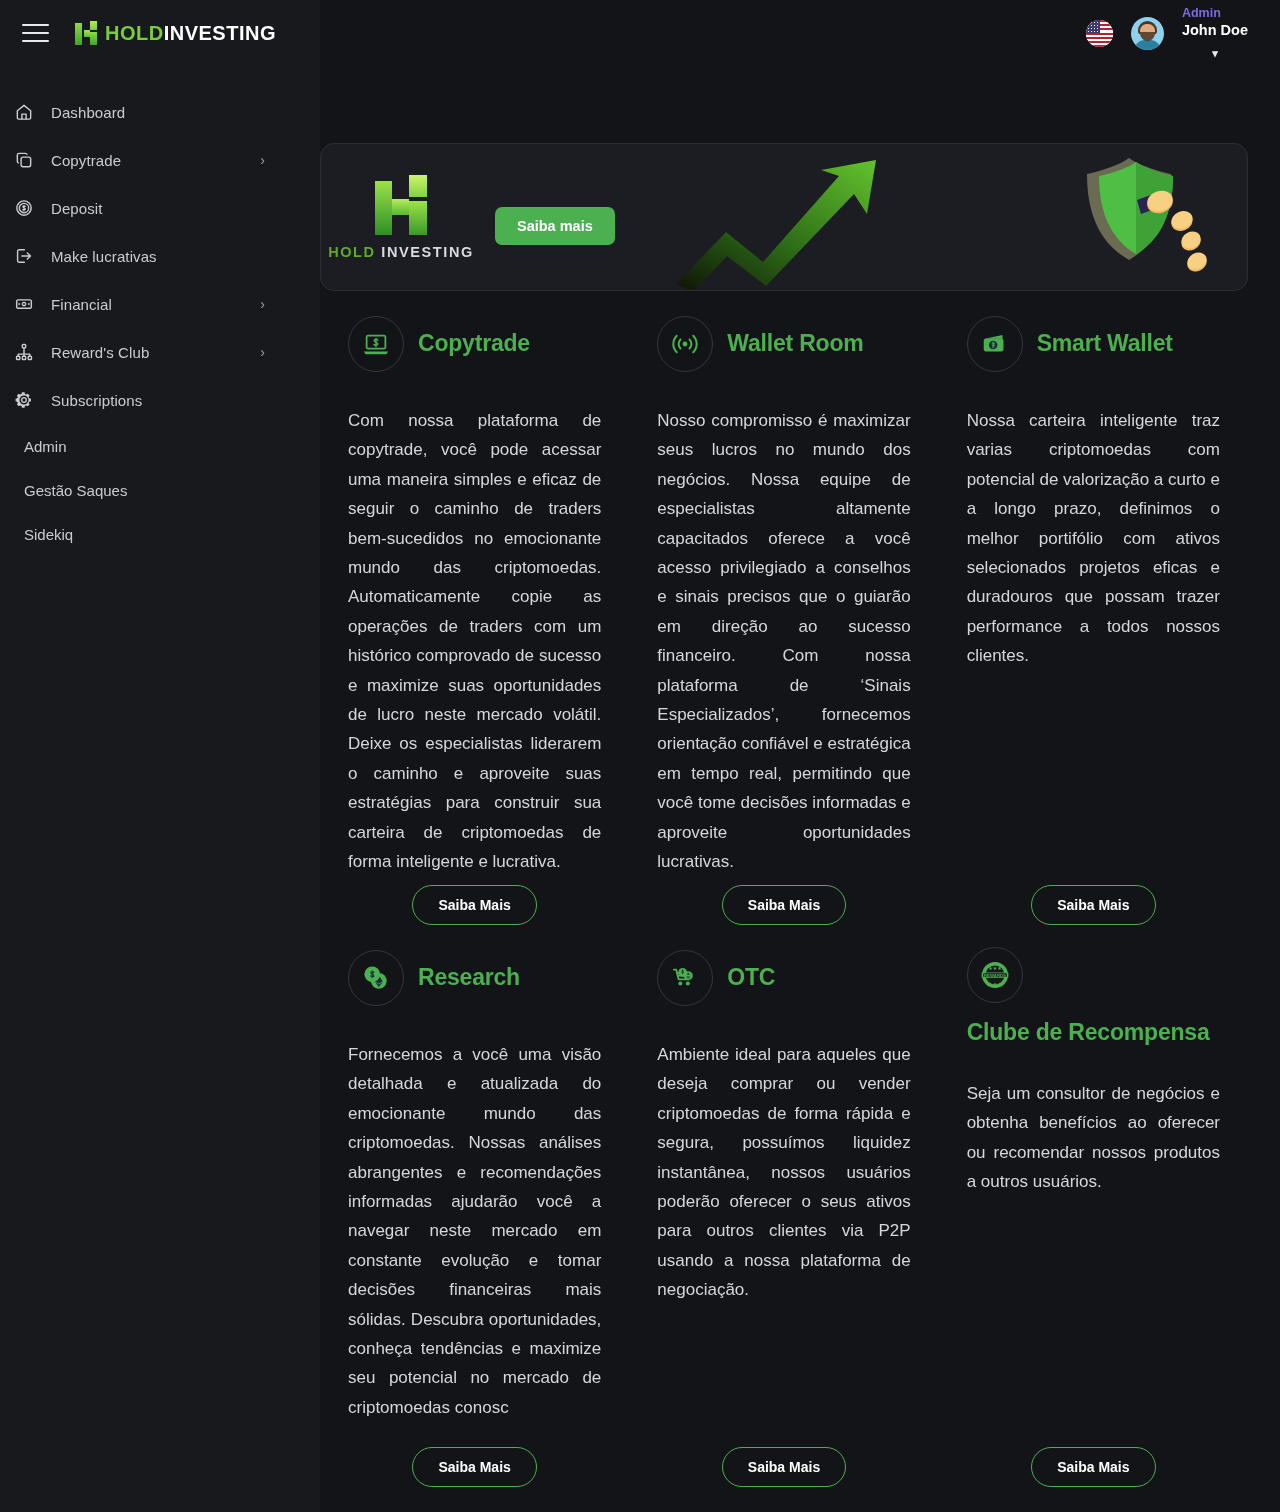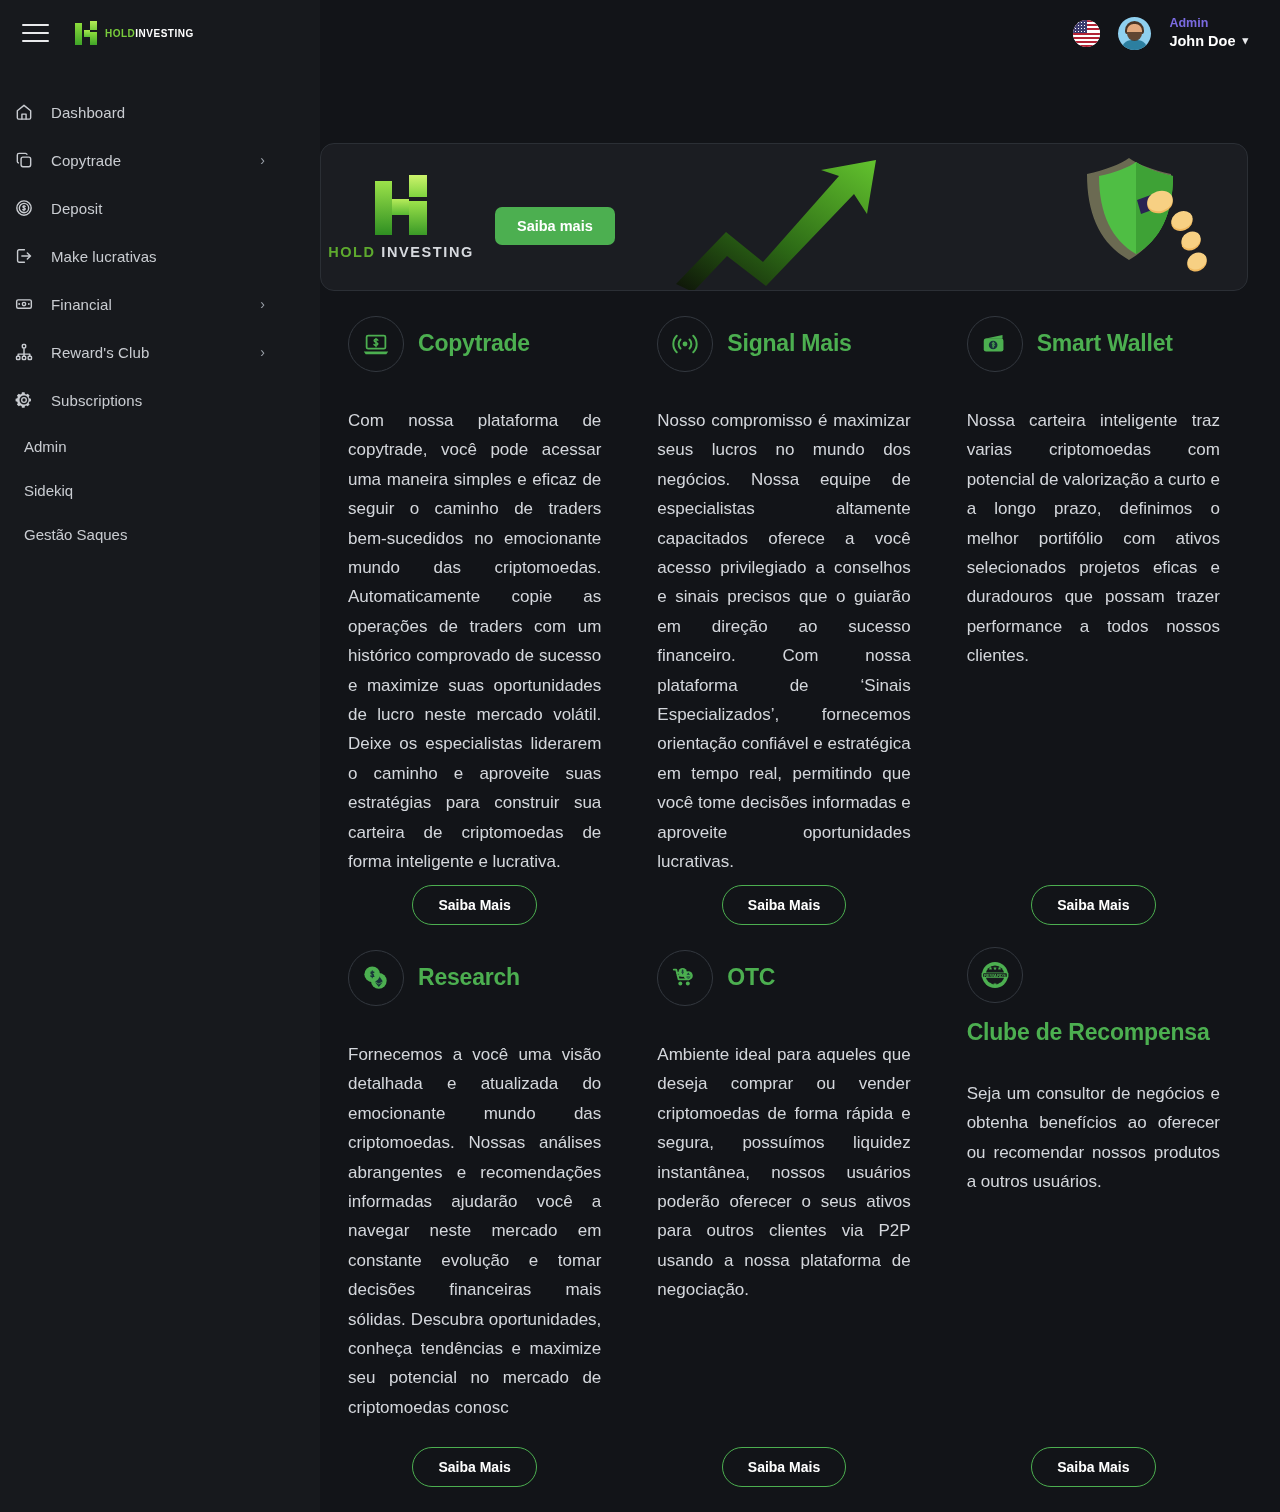--- a/index.html
+++ b/index.html
@@ -37,21 +37,21 @@
   .brand-mark {
     width: 22px; height: 24px; position: relative; display: inline-block;
   }
   .brand-mark i {
     position: absolute; display: block;
   }
   .bm1 { left: 0; top: 2px; width: 7px; height: 22px; background: linear-gradient(180deg,#8ddc3c,#3fa428); }
   .bm2 { left: 9px; top: 9px; width: 6px; height: 7px; background: linear-gradient(180deg,#a9e64f,#5bbd34); }
   .bm3 { left: 15px; top: 0px; width: 7px; height: 9px; background: linear-gradient(180deg,#b6ec57,#79cc3c); }
   .bm4 { left: 15px; top: 11px; width: 7px; height: 13px; background: linear-gradient(180deg,#8ddc3c,#3fa428); }
-  .brand-text { font-size: 10px; letter-spacing: .5px; font-weight: 700; }
+  .brand-text { font-size: 20px; letter-spacing: .5px; font-weight: 700; }
   .brand-hold { color: #79cc3c; }
   .brand-inv { color: #ffffff; }
 
   .nav { margin-top: 22px; }
   .nav-item {
     display: flex; align-items: center;
     height: 48px;
     padding: 0 22px 0 14px;
     color: #c9ccd1;
     font-size: 15px;
@@ -99,21 +99,21 @@
   .avatar {
     width: 33px; height: 33px; border-radius: 50%; flex: 0 0 33px;
     background: #8fd0ef; position: relative; overflow: hidden;
   }
   .avatar .hair { position:absolute; left:7px; top:4px; width:19px; height:13px; background:#4a3526; border-radius:10px 10px 3px 3px; }
   .avatar .face { position:absolute; left:9px; top:7px; width:15px; height:16px; background:#e2a97e; border-radius:7px 7px 8px 8px; }
   .avatar .beard { position:absolute; left:9px; top:15px; width:15px; height:9px; background:#4a3526; border-radius:0 0 8px 8px; opacity:.85 }
   .avatar .body { position:absolute; left:3px; top:23px; width:27px; height:14px; background:#2c7fa0; border-radius:11px 11px 0 0; }
   .userbox { line-height: 1.25; }
   .user-role { color: #7a6ae0; font-size: 12.5px; font-weight: 700; }
-  .user-name { color: #ffffff; font-size: 14.5px; font-weight: 700; display: flex; align-items: center; gap: 7px; }
+  .user-name { color: #ffffff; font-size: 14.5px; font-weight: 700; display: flex; align-items: center; gap: 7px; flex-direction: column; }
   .user-name .cd { font-size: 11px; color: #e9eaec; }
 
   
   .main { position: absolute; top: 66px; left: 320px; width: 960px; }
 
   .banner {
     margin: 77px 32px 0 0;
     margin-left: 0;
     width: 928px;
     height: 148px;
@@ -313,24 +313,24 @@
           </svg>
       </span>
       <span class="lbl">Subscriptions</span>
       <span class="chev"></span>
     </div>
 
     <div class="nav-plain">
       <span>Admin</span>
     </div>
     <div class="nav-plain">
+      <span>Gestão Saques</span>
+    </div>
+    <div class="nav-plain">
       <span>Sidekiq</span>
-    </div>
-    <div class="nav-plain">
-      <span>Gestão Saques</span>
     </div>
   </nav>
 </aside>
 
 <header class="header">
   <div class="flag">
     <div class="stripes"></div>
       <div class="canton"></div>
   </div>
   <div class="avatar">
@@ -417,21 +417,21 @@
 
     <article class="card">
       <div class="card-head">
         <span class="card-icon">
           <svg width="30" height="30" viewBox="0 0 32 32" fill="none" stroke="#4caf50" stroke-width="2.1" stroke-linecap="round">
             <circle cx="16" cy="16" r="2.6" fill="#4caf50" stroke="none"></circle>
             <path d="M11.2 11.2a6.8 6.8 0 0 0 0 9.6M20.8 11.2a6.8 6.8 0 0 1 0 9.6"></path>
             <path d="M7.2 7.2a12.4 12.4 0 0 0 0 17.6M24.8 7.2a12.4 12.4 0 0 1 0 17.6"></path>
           </svg>
         </span>
-        <h3 class="card-title">Signal Mais</h3>
+        <h3 class="card-title">Wallet Room</h3>
       </div>
       <p class="card-body">Nosso compromisso é maximizar seus lucros no mundo dos negócios. Nossa equipe de especialistas altamente capacitados oferece a você acesso privilegiado a conselhos e sinais precisos que o guiarão em direção ao sucesso financeiro. Com nossa plataforma de ‘Sinais Especializados’, fornecemos orientação confiável e estratégica em tempo real, permitindo que você tome decisões informadas e aproveite oportunidades lucrativas.</p>
       <div class="card-foot">
         <button class="outline-btn">Saiba Mais</button>
       </div>
     </article>
 
     <article class="card">
       <div class="card-head">
         <span class="card-icon">

